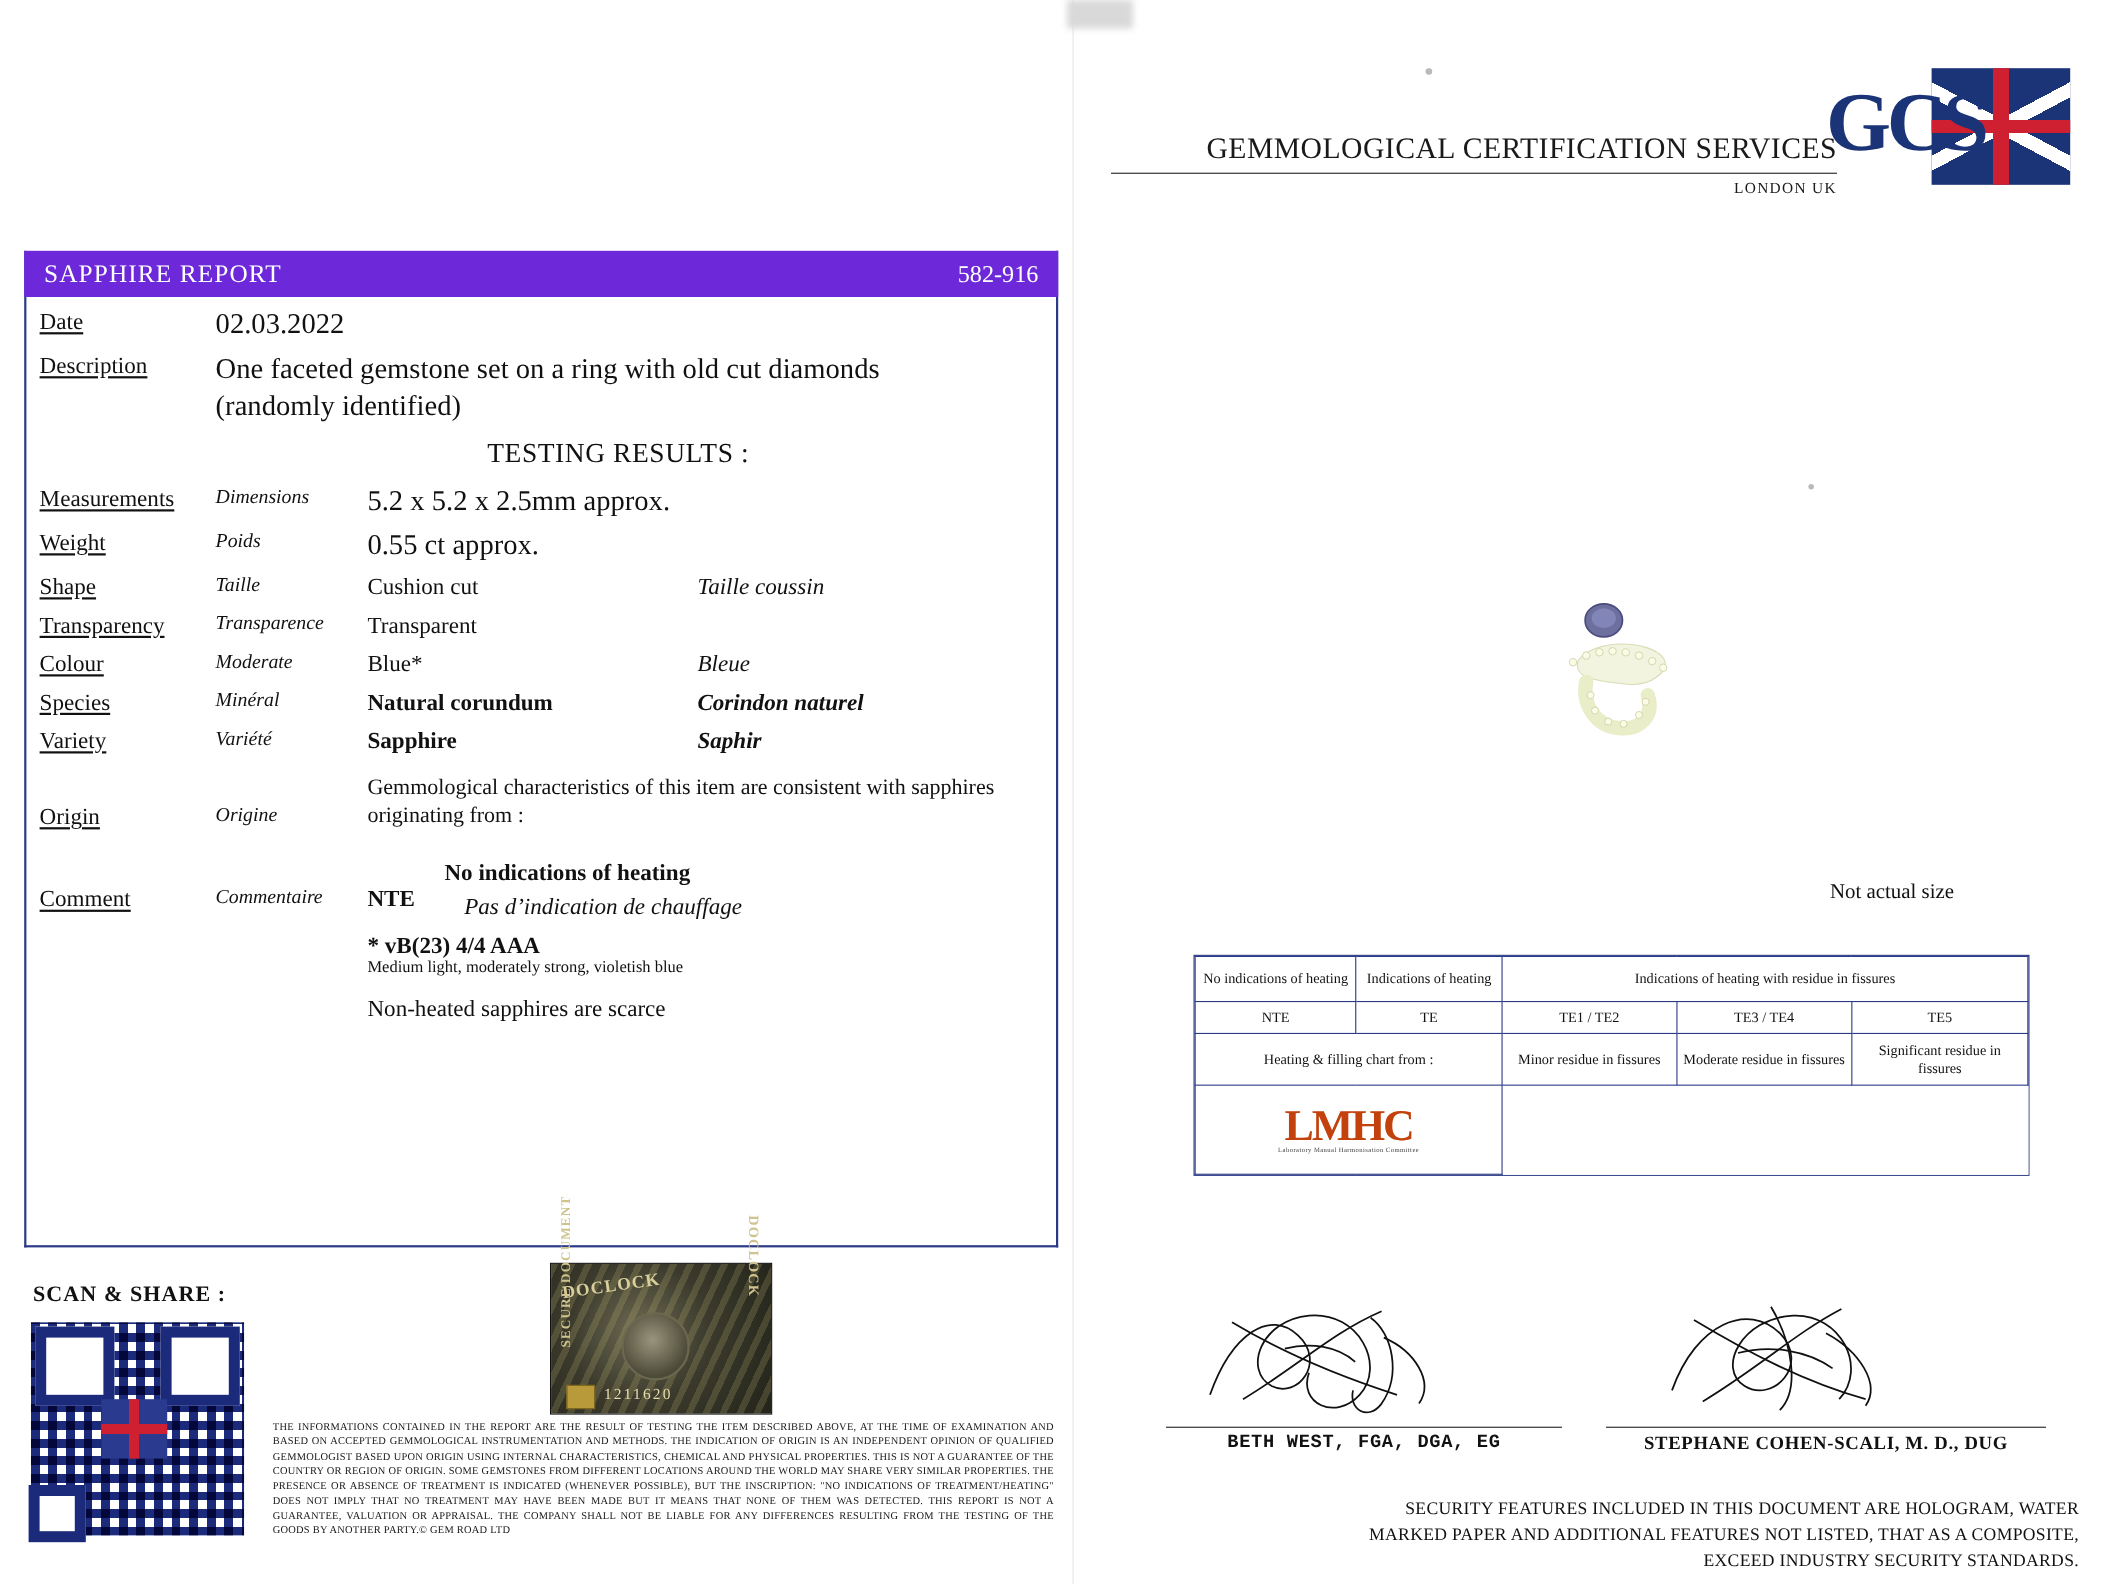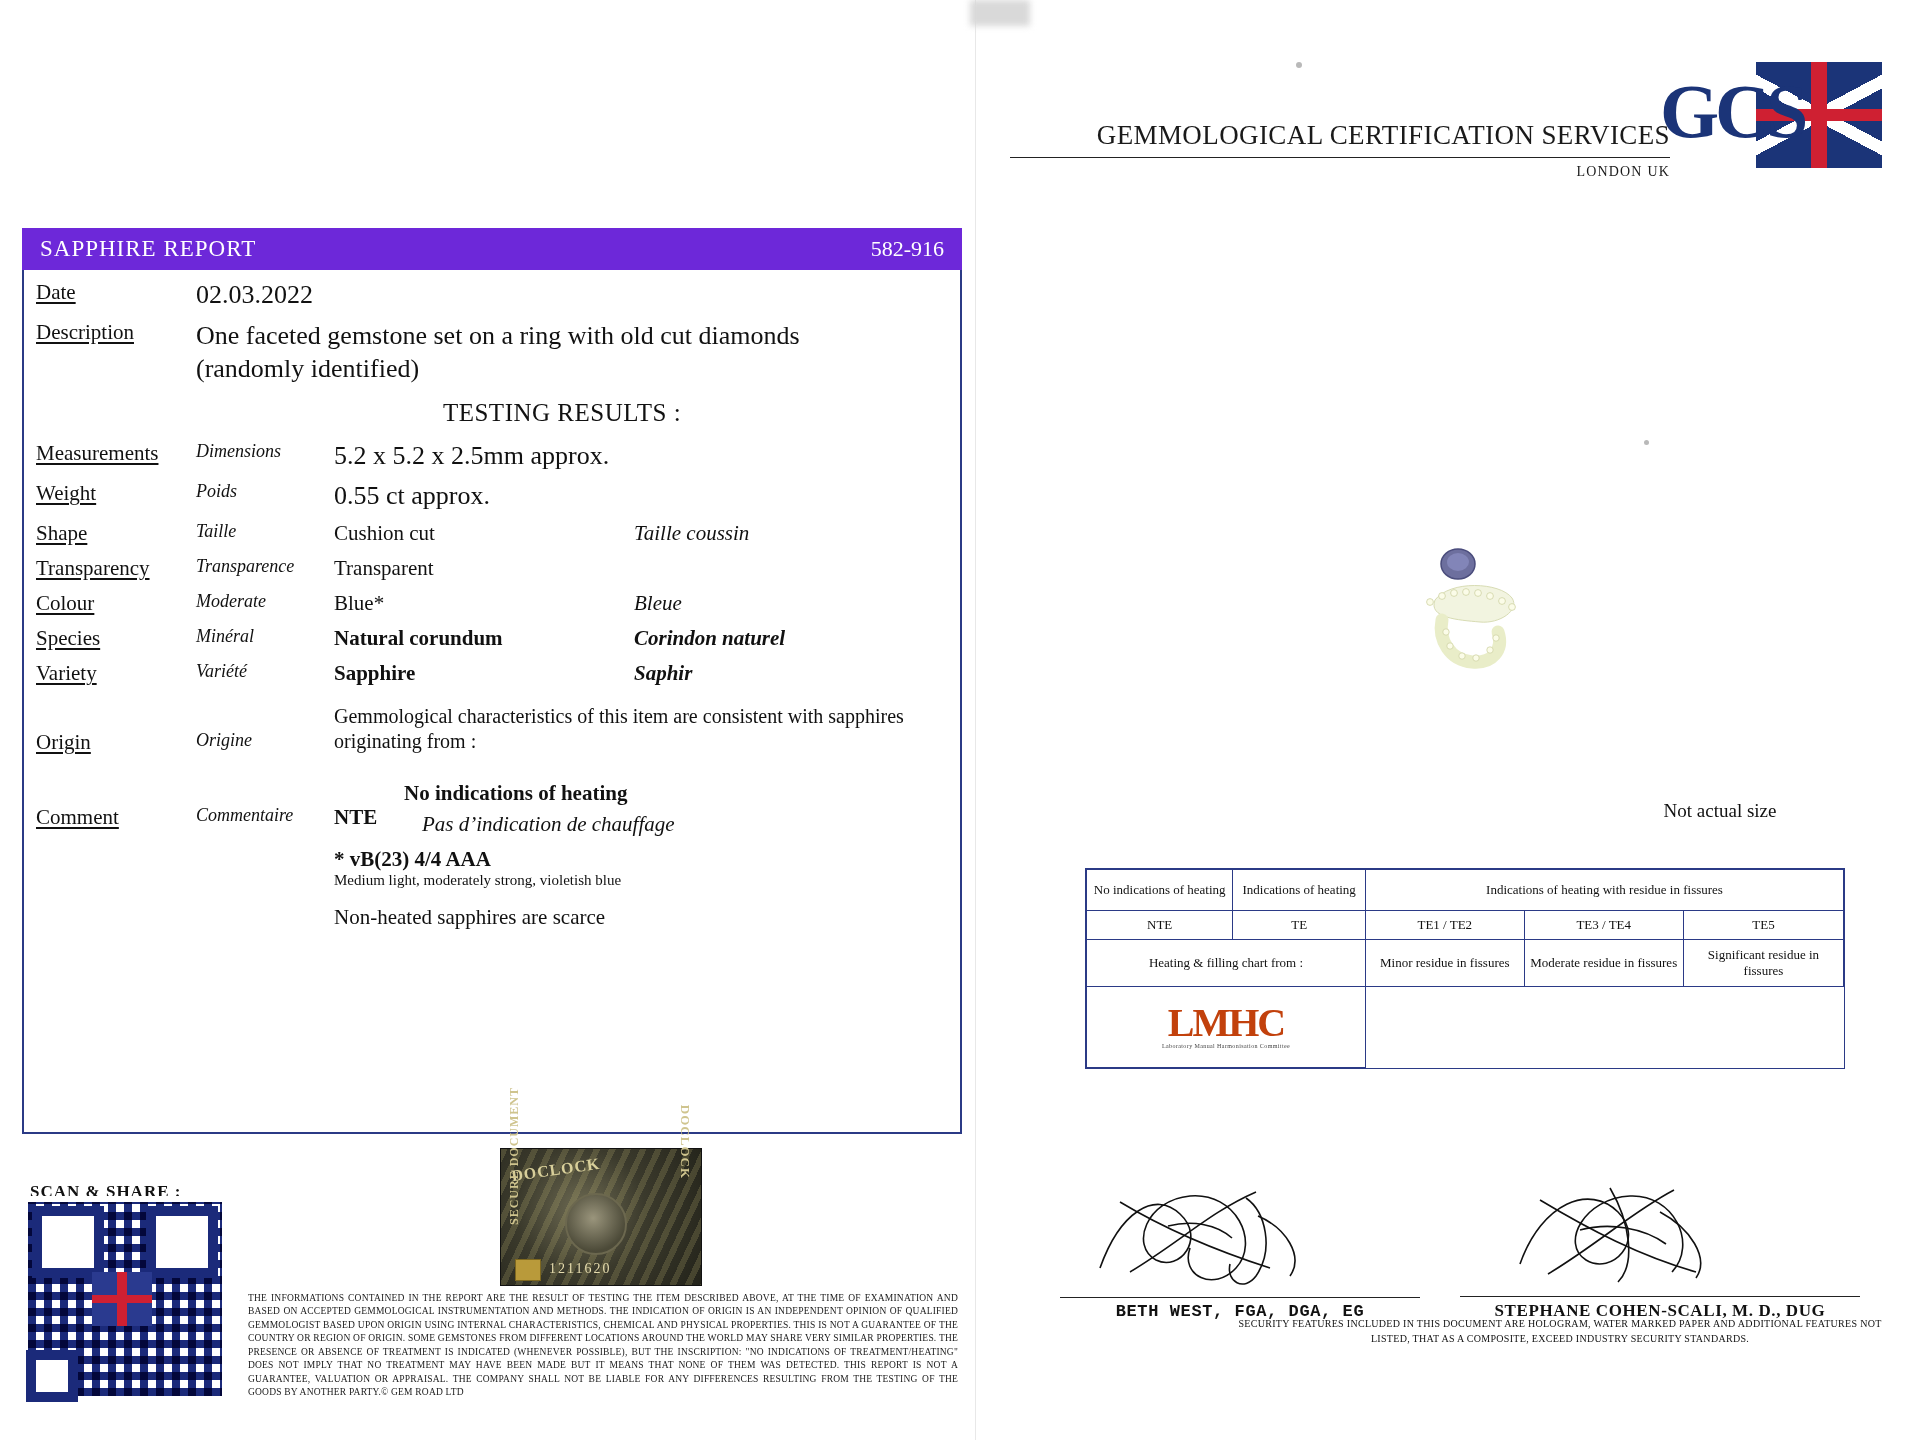--- a/index.html
+++ b/index.html
@@ -168,24 +168,23 @@
   .comment-fr { font-size: 21px; font-style: italic; }
   .comment-code { font-size: 21px; font-weight: bold; margin-top: 10px; }
   .comment-desc { font-size: 15px; }
   .comment-scarce { font-size: 21px; margin-top: 16px; }
 
   
   .scan-label {
     position: absolute;
     left: 30px;
     top: 1166px;
-    font-size: 17px;
+    font-size: 20px;
     letter-spacing: 1px;
     font-weight: bold;
-    margin-top: 16px;
   }
   .qr {
     position: absolute;
     left: 22px;
     top: 1196px;
     width: 206px;
     height: 206px;
     background:
       repeating-linear-gradient(90deg, #1b2a7a 0 8px, #ffffff 8px 16px),
       repeating-linear-gradient(0deg, #1b2a7a 0 8px, #ffffff 8px 16px);
@@ -393,24 +392,24 @@
     padding-top: 4px;
     white-space: nowrap;
   }
   .sig-scribble {
     height: 120px;
     width: 100%;
   }
   .security-note {
     position: absolute;
     left: 1230px;
-    top: 1316px;
+    top: 1360px;
     width: 660px;
-    text-align: center;
-    font-size: 10px;
+    text-align: right;
+    font-size: 16px;
     line-height: 1.5;
     letter-spacing: 0.3px;
   }
 
   
   .fold-line {
     position: absolute;
     left: 975px;
     top: 0;
     width: 1px;

